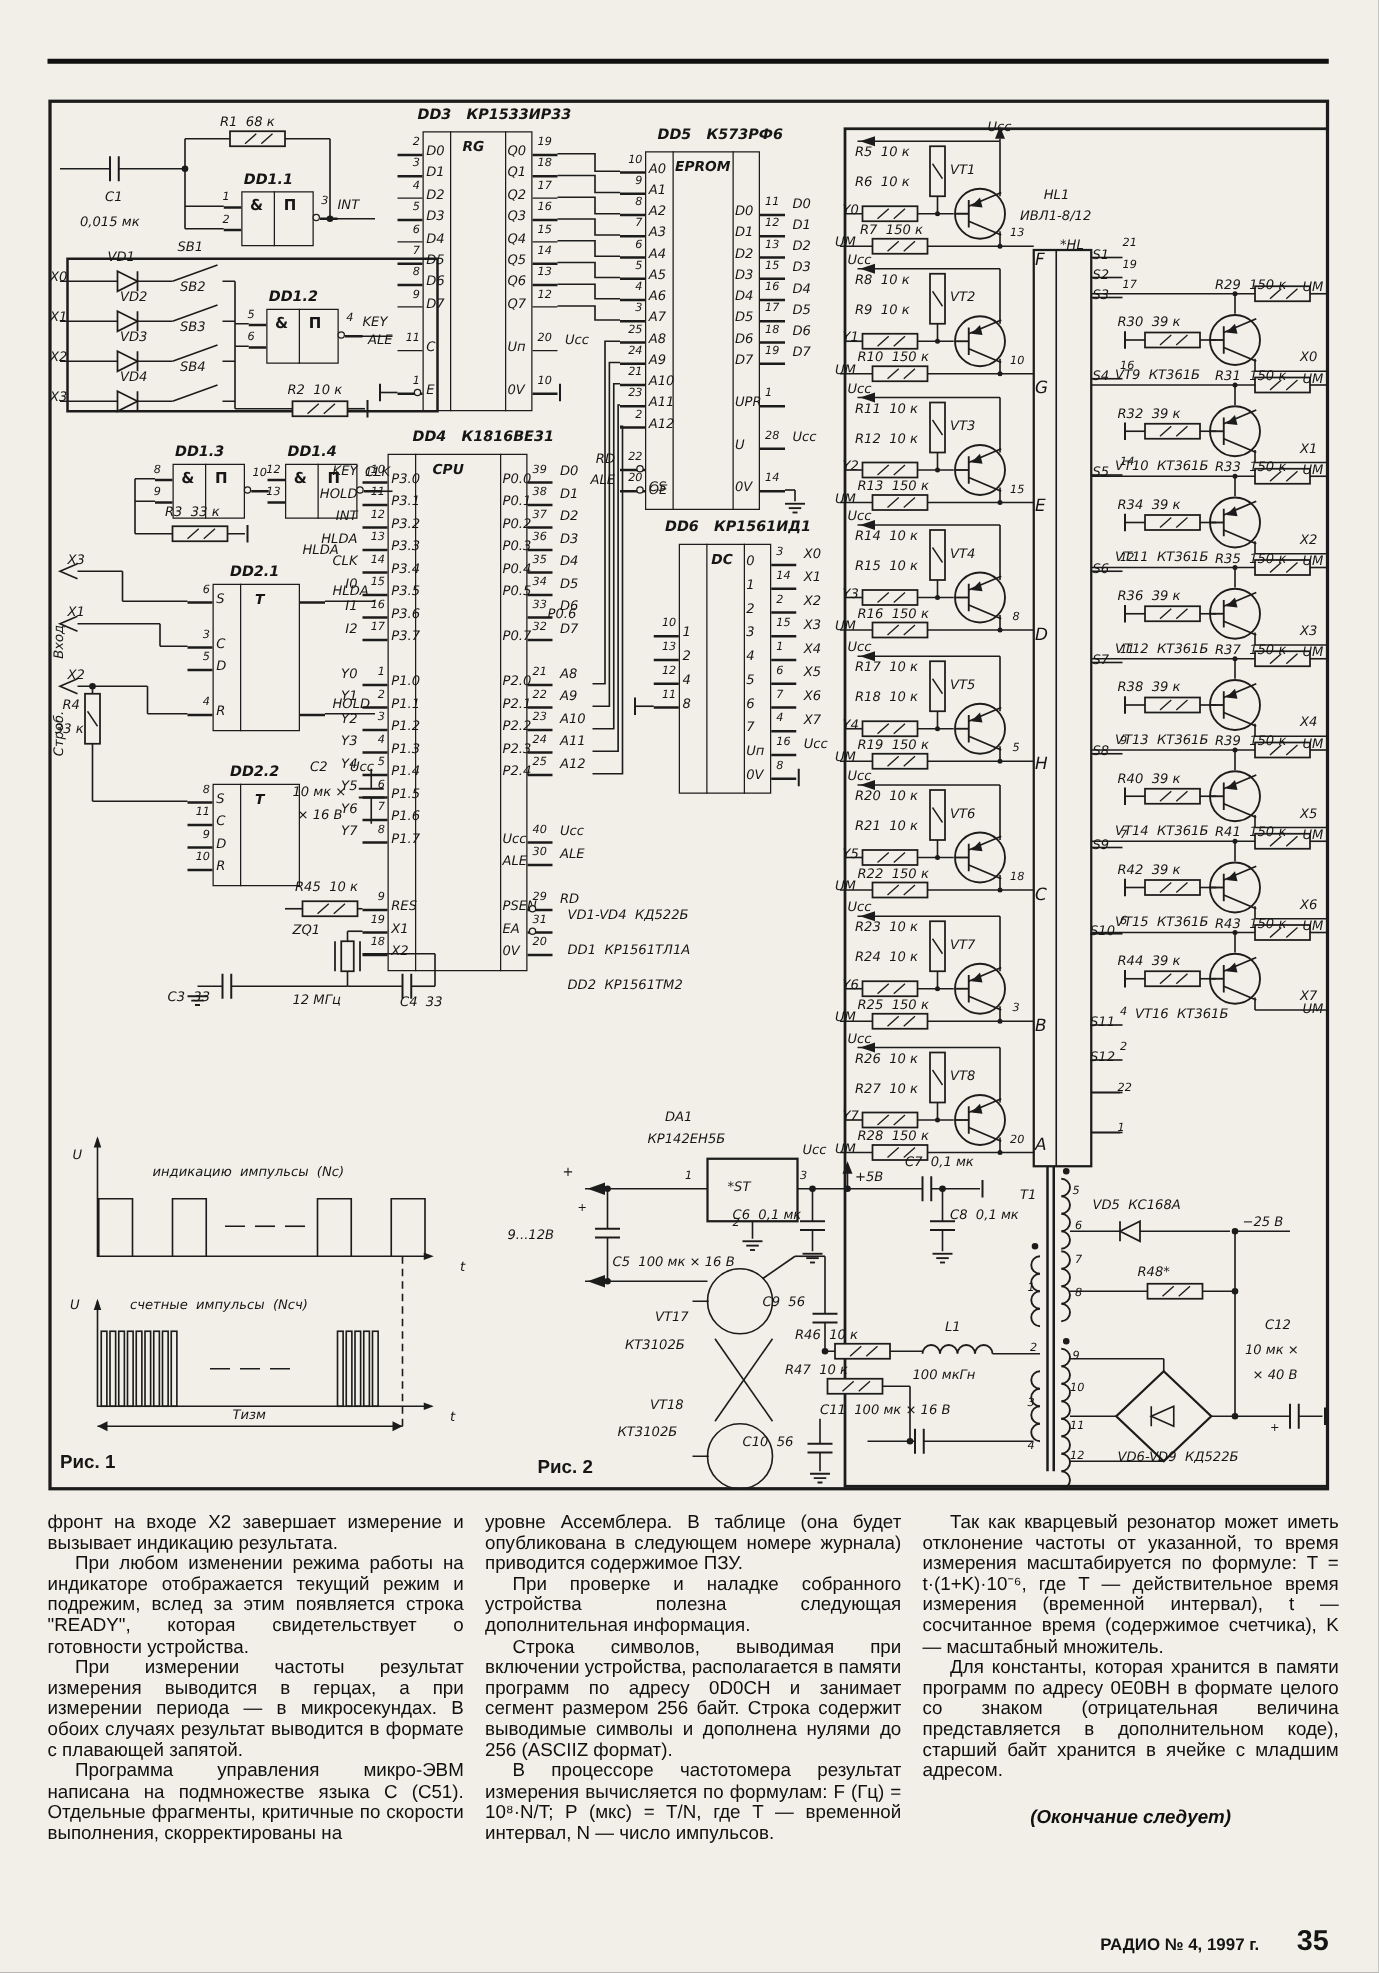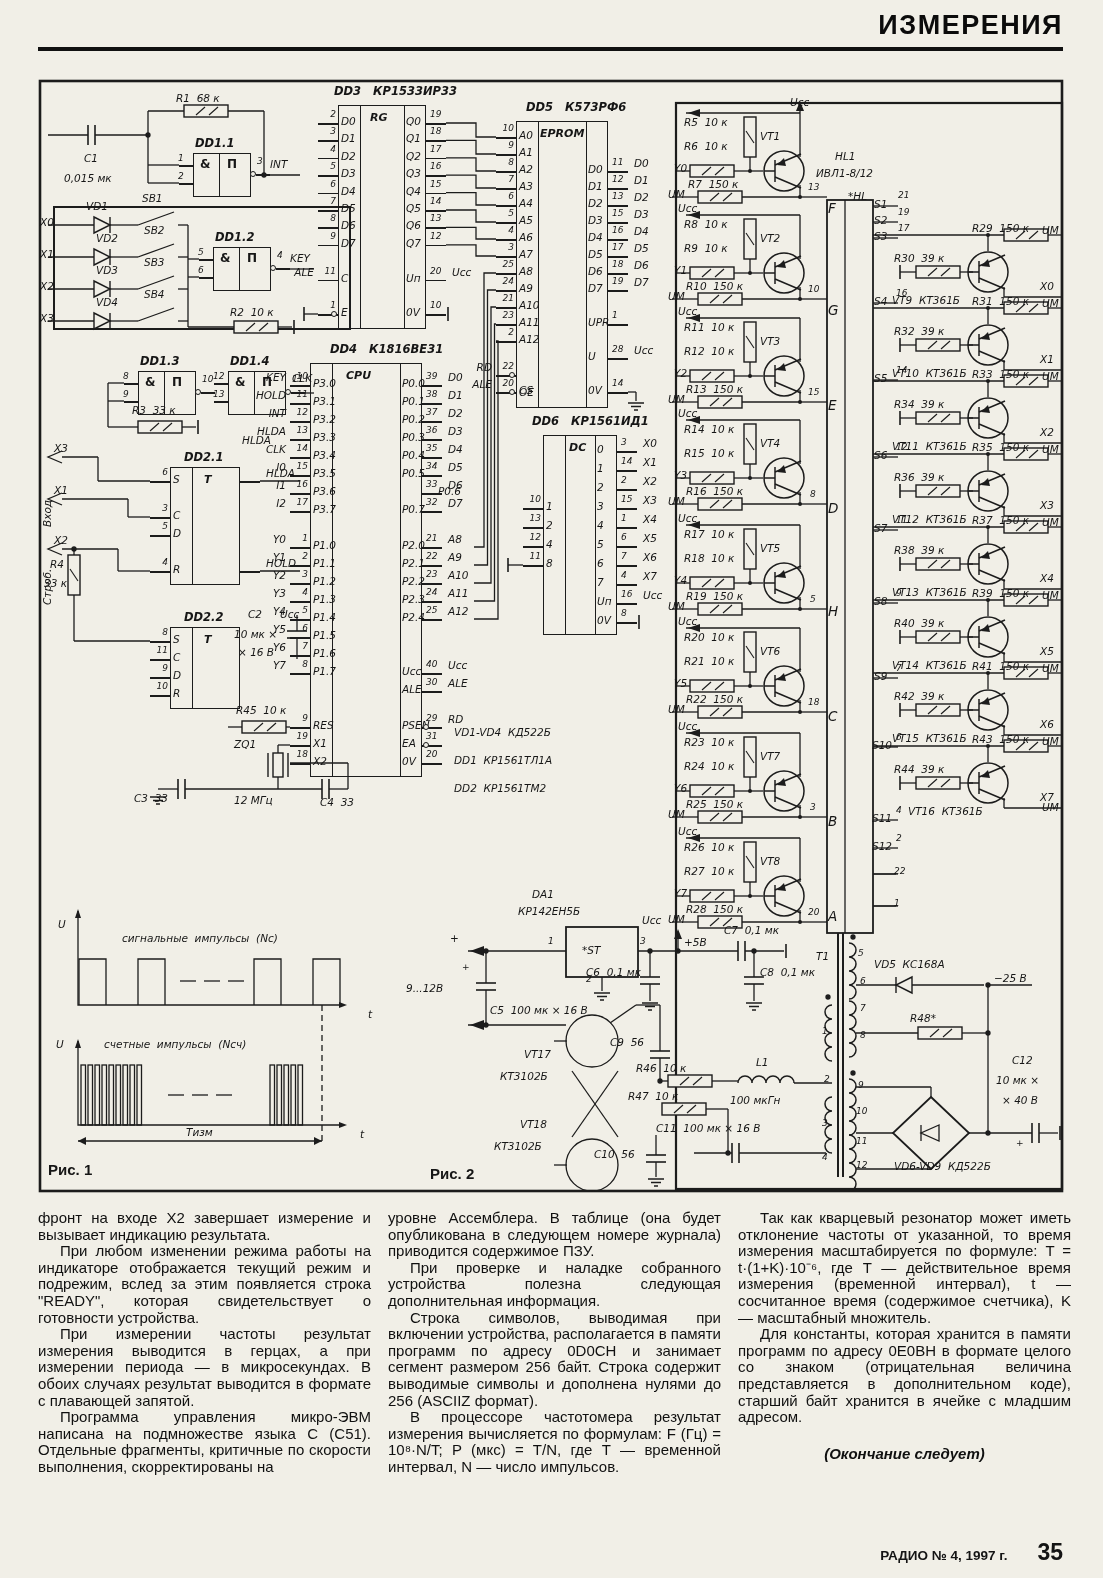--- a/index.html
+++ b/index.html
@@ -34,21 +34,20 @@
   
   .footer{position:absolute;right:40px;bottom:12px;display:flex;align-items:baseline;gap:30px;}
   .footer .j{font:700 13.5px "Liberation Sans",sans-serif;}
   .footer .n{font:700 23px "Liberation Sans",sans-serif;}
 </style>
 </head>
 <body>
 
 <div class="page">
 
-  <h1 class="hdr-title">ИЗМЕРЕНИЯ</h1>
   <div class="hdr-rule"></div>
 
   <div class="schem" id="schem">
     <svg id="wires" width="1030" height="1122" viewBox="0 0 1030 1122" xmlns="http://www.w3.org/2000/svg">
       <defs>
         <g id="resh">
             <rect x="0" y="0" width="44" height="12" fill="#f1efe7" stroke="#1c1c1c" stroke-width="1.4"></rect>
             <line x1="12" y1="10" x2="21" y2="2" stroke="#1c1c1c" stroke-width="1.1"></line>
             <line x1="25" y1="10" x2="34" y2="2" stroke="#1c1c1c" stroke-width="1.1"></line>
           </g>
@@ -822,21 +821,21 @@
       <div class="lbl s" style="left: 784px; top: 1078px;">4</div>
       <div class="lbl s" style="left: 820px; top: 874px;">5</div>
       <div class="lbl s" style="left: 822px; top: 902px;">6</div>
       <div class="lbl s" style="left: 822px; top: 929px;">7</div>
       <div class="lbl s" style="left: 822px; top: 956px;">8</div>
       <div class="lbl s" style="left: 820px; top: 1006px;">9</div>
       <div class="lbl s" style="left: 818px; top: 1032px;">10</div>
       <div class="lbl s" style="left: 818px; top: 1062px;">11</div>
       <div class="lbl s" style="left: 818px; top: 1086px;">12</div>
       <div class="lbl" style="left: 20px; top: 844px;">U</div>
-      <div class="lbl" style="left: 84px; top: 858px;">сигнальные  импульсы  (Nс)</div>
+      <div class="lbl" style="left: 84px; top: 858px;">индикацию  импульсы  (Nс)</div>
       <div class="lbl" style="left: 330px; top: 934px;">t</div>
       <div class="lbl" style="left: 18px; top: 964px;">U</div>
       <div class="lbl" style="left: 66px; top: 964px;">счетные  импульсы  (Nсч)</div>
       <div class="lbl" style="left: 322px; top: 1054px;">t</div>
       <div class="lbl" style="left: 148px; top: 1052px;">Тизм</div>
       <div class="lbl c" style="left: 10px; top: 1086px;">Рис. 1</div>
       <div class="lbl c" style="left: 392px; top: 1090px;">Рис. 2</div>
       <div class="icbox" style="left: 300px; top: 30px; width: 88px; height: 224px;"></div>
       <div class="vln" style="left: 322px; top: 30px; height: 224px;"></div>
       <div class="vln" style="left: 366px; top: 30px; height: 224px;"></div>

